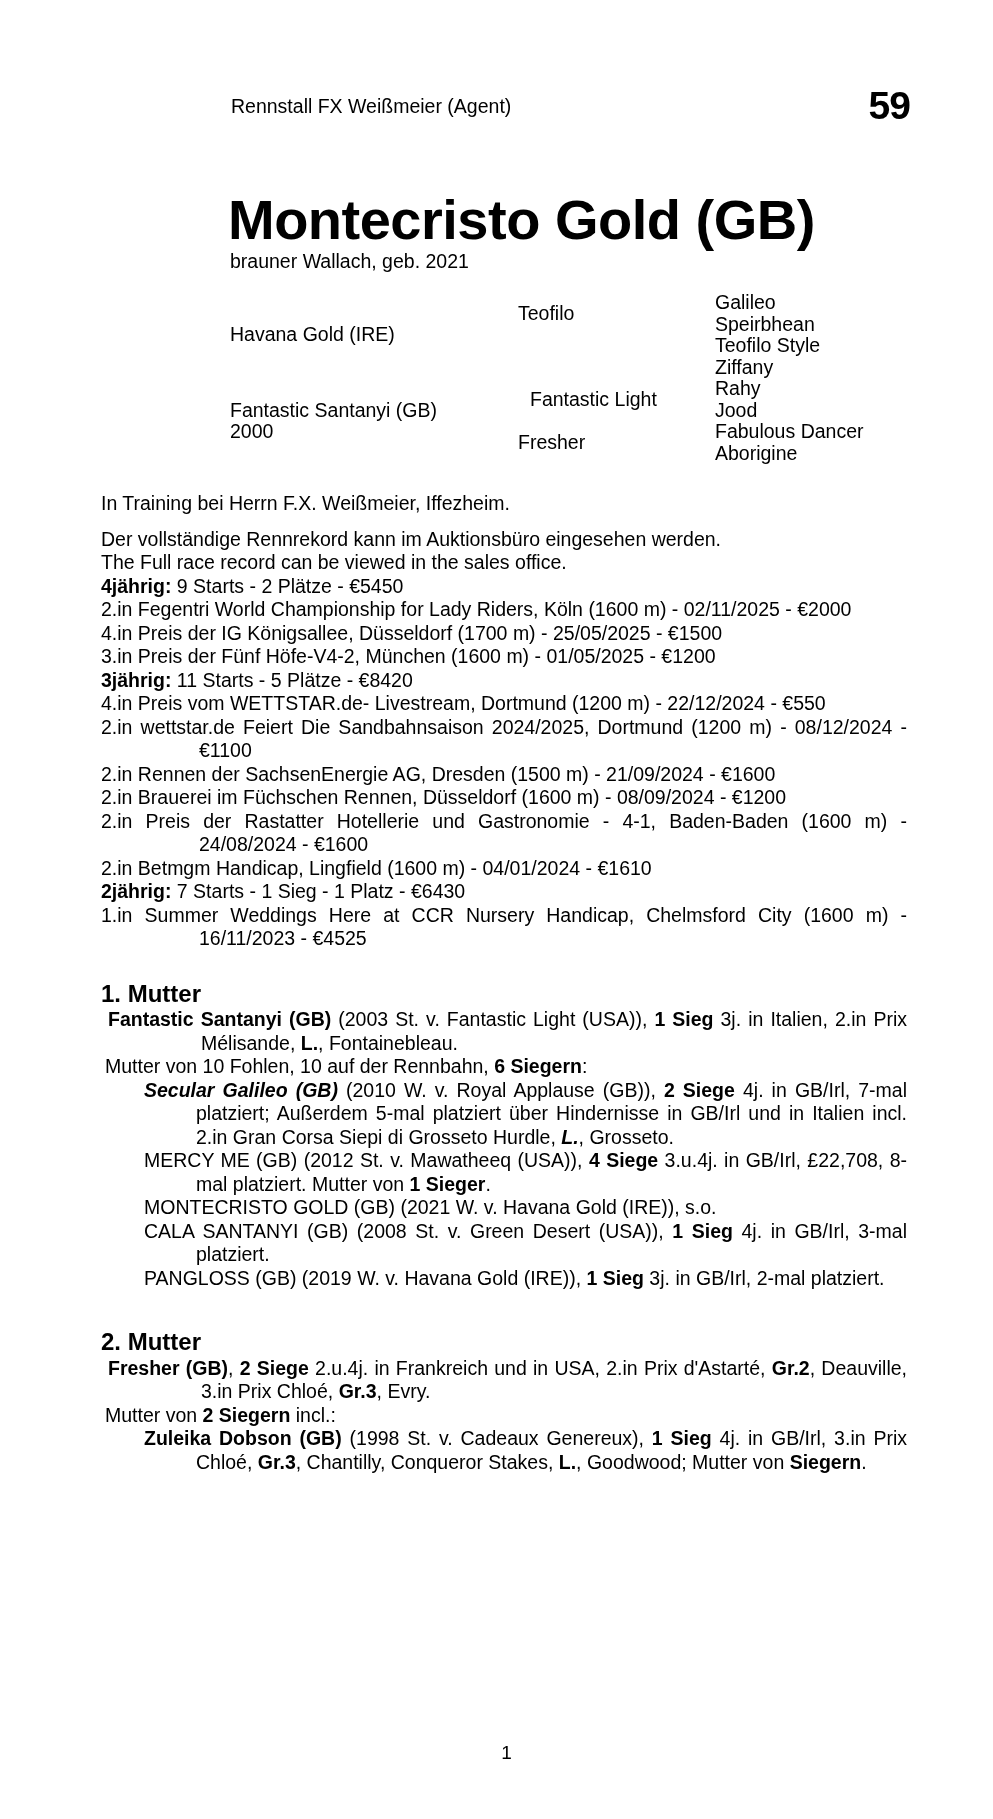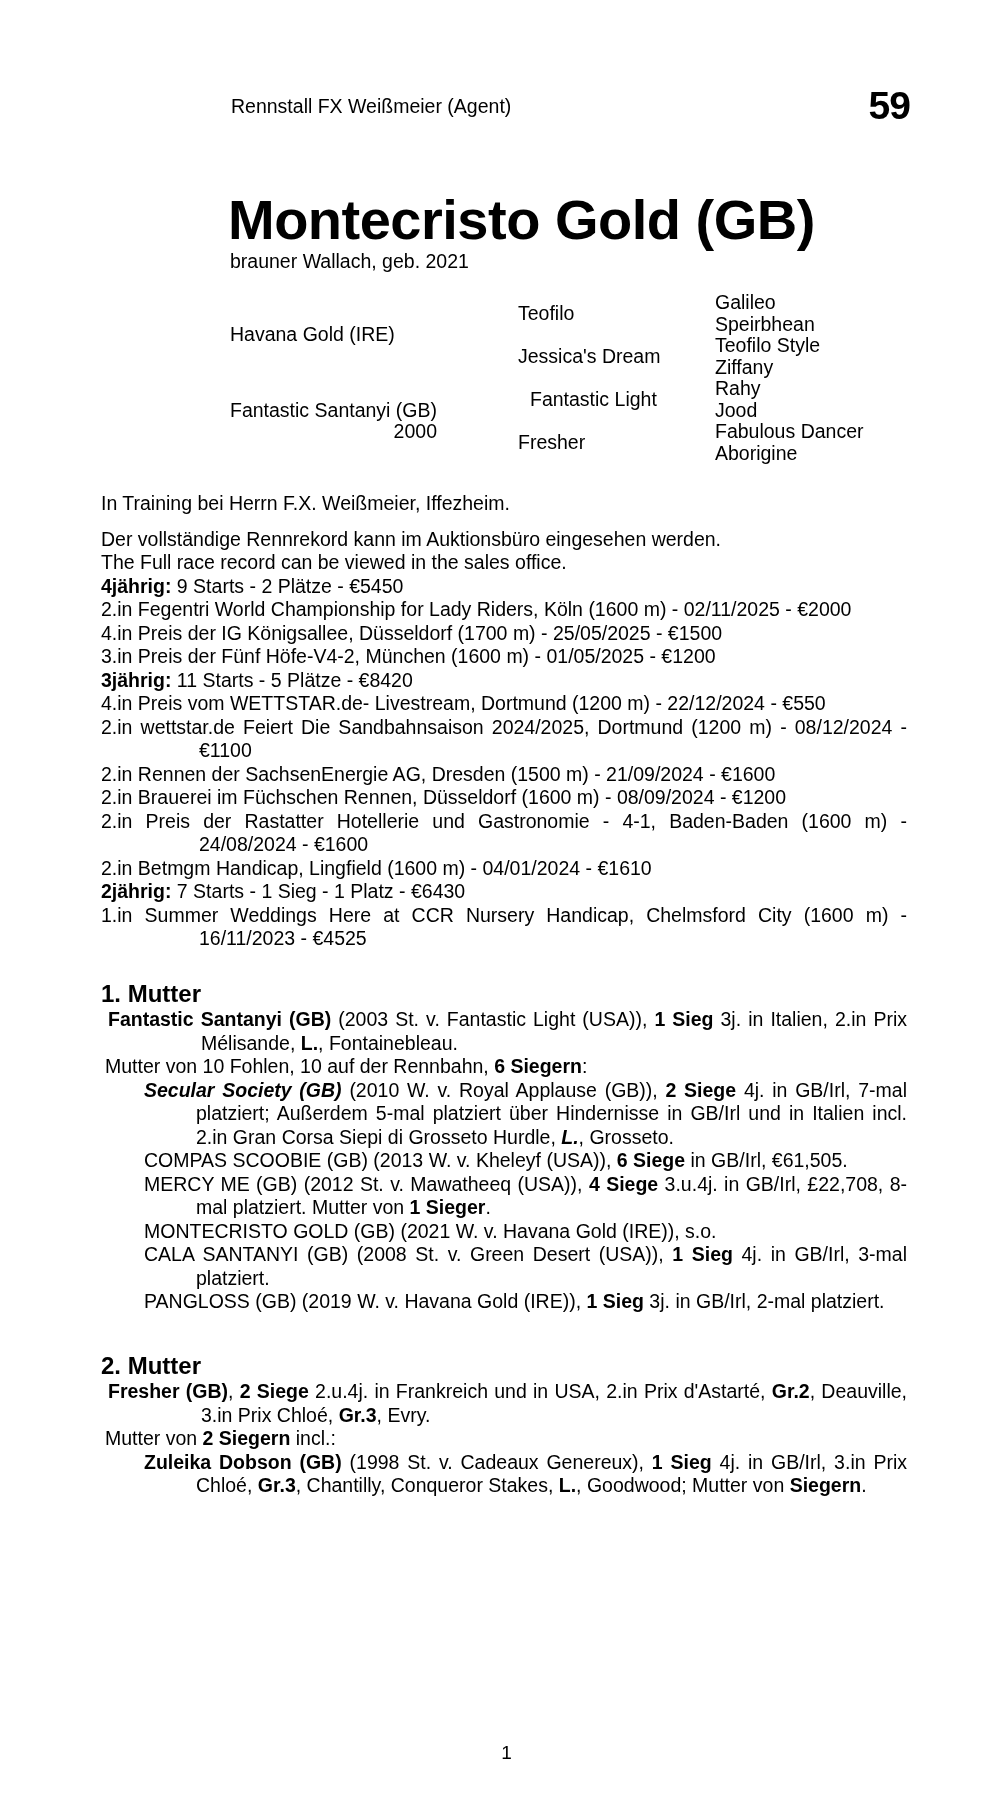--- a/index.html
+++ b/index.html
@@ -48,21 +48,21 @@
   }
   .pedigree {
     position: absolute;
     left: 230px;
     top: 292px;
     display: grid;
     grid-template-columns: 288px 197px 255px;
     grid-auto-rows: 21.5px;
     font-size: 19.5px;
   }
-  .ped-cell { display: flex; align-items: center; text-align: right; }
+  .ped-cell { display: flex; align-items: center; }
   .ped-parent { line-height: 21.5px; }
   .ped-gg { line-height: 21.5px; }
   .body {
     position: absolute;
     left: 101px;
     top: 492px;
     width: 806px;
     font-size: 19.5px;
     line-height: 23.5px;
   }
@@ -118,21 +118,20 @@
 
   <div class="pedigree" id="pedigree">
       <div class="ped-cell" style="grid-area: 1 / 1 / span 4;">
         <div class="ped-parent">
           <div>Havana Gold (IRE)</div>
         </div>
       </div>
       <div class="ped-cell" style="grid-area: 1 / 2 / span 2;">Teofilo</div>
       <div class="ped-cell ped-gg" style="grid-area: 1 / 3;">Galileo</div>
       <div class="ped-cell ped-gg" style="grid-area: 2 / 3;">Speirbhean</div>
-      <div class="ped-cell" style="grid-area: 3 / 2 / span 2;">Jessica's Dream</div>
       <div class="ped-cell ped-gg" style="grid-area: 3 / 3;">Teofilo Style</div>
       <div class="ped-cell ped-gg" style="grid-area: 4 / 3;">Ziffany</div>
       <div class="ped-cell" style="grid-area: 5 / 1 / span 4;">
         <div class="ped-parent">
           <div>Fantastic Santanyi (GB)</div>
           <div>2000</div>
         </div>
       </div>
       <div class="ped-cell" style="grid-area: 5 / 2 / span 2; margin-left: 12px;">Fantastic Light</div>
       <div class="ped-cell ped-gg" style="grid-area: 5 / 3;">Rahy</div>
@@ -159,22 +158,21 @@
         <p class="race"><span>2.in Preis der Rastatter Hotellerie und Gastronomie - 4-1, Baden-Baden (1600 m) - 24/08/2024 - €1600</span></p>
         <p class="race"><span>2.in Betmgm Handicap, Lingfield (1600 m) - 04/01/2024 - €1610</span></p>
         <p class="race"><span class="seg-b">2jährig:</span><span> 7 Starts - 1 Sieg - 1 Platz - €6430</span></p>
         <p class="race"><span>1.in Summer Weddings Here at CCR Nursery Handicap, Chelmsford City (1600 m) - 16/11/2023 - €4525</span></p>
       </div>
     <div id="families">
         <div class="family">
           <h2 class="family-heading">1. Mutter</h2>
           <p class="dam-line"><span class="seg-b">Fantastic Santanyi (GB)</span><span> (2003 St. v. Fantastic Light (USA)), </span><span class="seg-b">1 Sieg</span><span> 3j. in Italien, 2.in Prix Mélisande, </span><span class="seg-b">L.</span><span>, Fontainebleau.</span></p>
           <p class="produce-note"><span>Mutter von 10 Fohlen, 10 auf der Rennbahn, </span><span class="seg-b">6 Siegern</span><span>:</span></p>
-          <p class="progeny"><span class="seg-b seg-i">Secular Society (GB)</span><span> (2010 W. v. Royal Applause (GB)), </span><span class="seg-b">2 Siege</span><span> 4j. in GB/Irl, 7-mal platziert; Außerdem 5-mal platziert über Hindernisse in GB/Irl und in Italien incl. 2.in Gran Corsa Siepi di Grosseto Hurdle, </span><span class="seg-b seg-i">L.</span><span>, Grosseto.</span></p>
-          <p class="progeny"><span>COMPAS SCOOBIE (GB) (2013 W. v. Kheleyf (USA)), </span><span class="seg-b">6 Siege</span><span> in GB/Irl, €61,505.</span></p>
+          <p class="progeny"><span class="seg-b seg-i">Secular Galileo (GB)</span><span> (2010 W. v. Royal Applause (GB)), </span><span class="seg-b">2 Siege</span><span> 4j. in GB/Irl, 7-mal platziert; Außerdem 5-mal platziert über Hindernisse in GB/Irl und in Italien incl. 2.in Gran Corsa Siepi di Grosseto Hurdle, </span><span class="seg-b seg-i">L.</span><span>, Grosseto.</span></p>
           <p class="progeny"><span>MERCY ME (GB) (2012 St. v. Mawatheeq (USA)), </span><span class="seg-b">4 Siege</span><span> 3.u.4j. in GB/Irl, £22,708, 8-mal platziert. Mutter von </span><span class="seg-b">1 Sieger</span><span>.</span></p>
           <p class="progeny"><span>MONTECRISTO GOLD (GB) (2021 W. v. Havana Gold (IRE)), s.o.</span></p>
           <p class="progeny"><span>CALA SANTANYI (GB) (2008 St. v. Green Desert (USA)), </span><span class="seg-b">1 Sieg</span><span> 4j. in GB/Irl, 3-mal platziert.</span></p>
           <p class="progeny"><span>PANGLOSS (GB) (2019 W. v. Havana Gold (IRE)), </span><span class="seg-b">1 Sieg</span><span> 3j. in GB/Irl, 2-mal platziert.</span></p>
         </div>
         <div class="family">
           <h2 class="family-heading">2. Mutter</h2>
           <p class="dam-line"><span class="seg-b">Fresher (GB)</span><span>, </span><span class="seg-b">2 Siege</span><span> 2.u.4j. in Frankreich und in USA, 2.in Prix d'Astarté, </span><span class="seg-b">Gr.2</span><span>, Deauville, 3.in Prix Chloé, </span><span class="seg-b">Gr.3</span><span>, Evry.</span></p>
           <p class="produce-note"><span>Mutter von </span><span class="seg-b">2 Siegern</span><span> incl.:</span></p>
           <p class="progeny"><span class="seg-b">Zuleika Dobson (GB)</span><span> (1998 St. v. Cadeaux Genereux), </span><span class="seg-b">1 Sieg</span><span> 4j. in GB/Irl, 3.in Prix Chloé, </span><span class="seg-b">Gr.3</span><span>, Chantilly, Conqueror Stakes, </span><span class="seg-b">L.</span><span>, Goodwood; Mutter von </span><span class="seg-b">Siegern</span><span>.</span></p>

